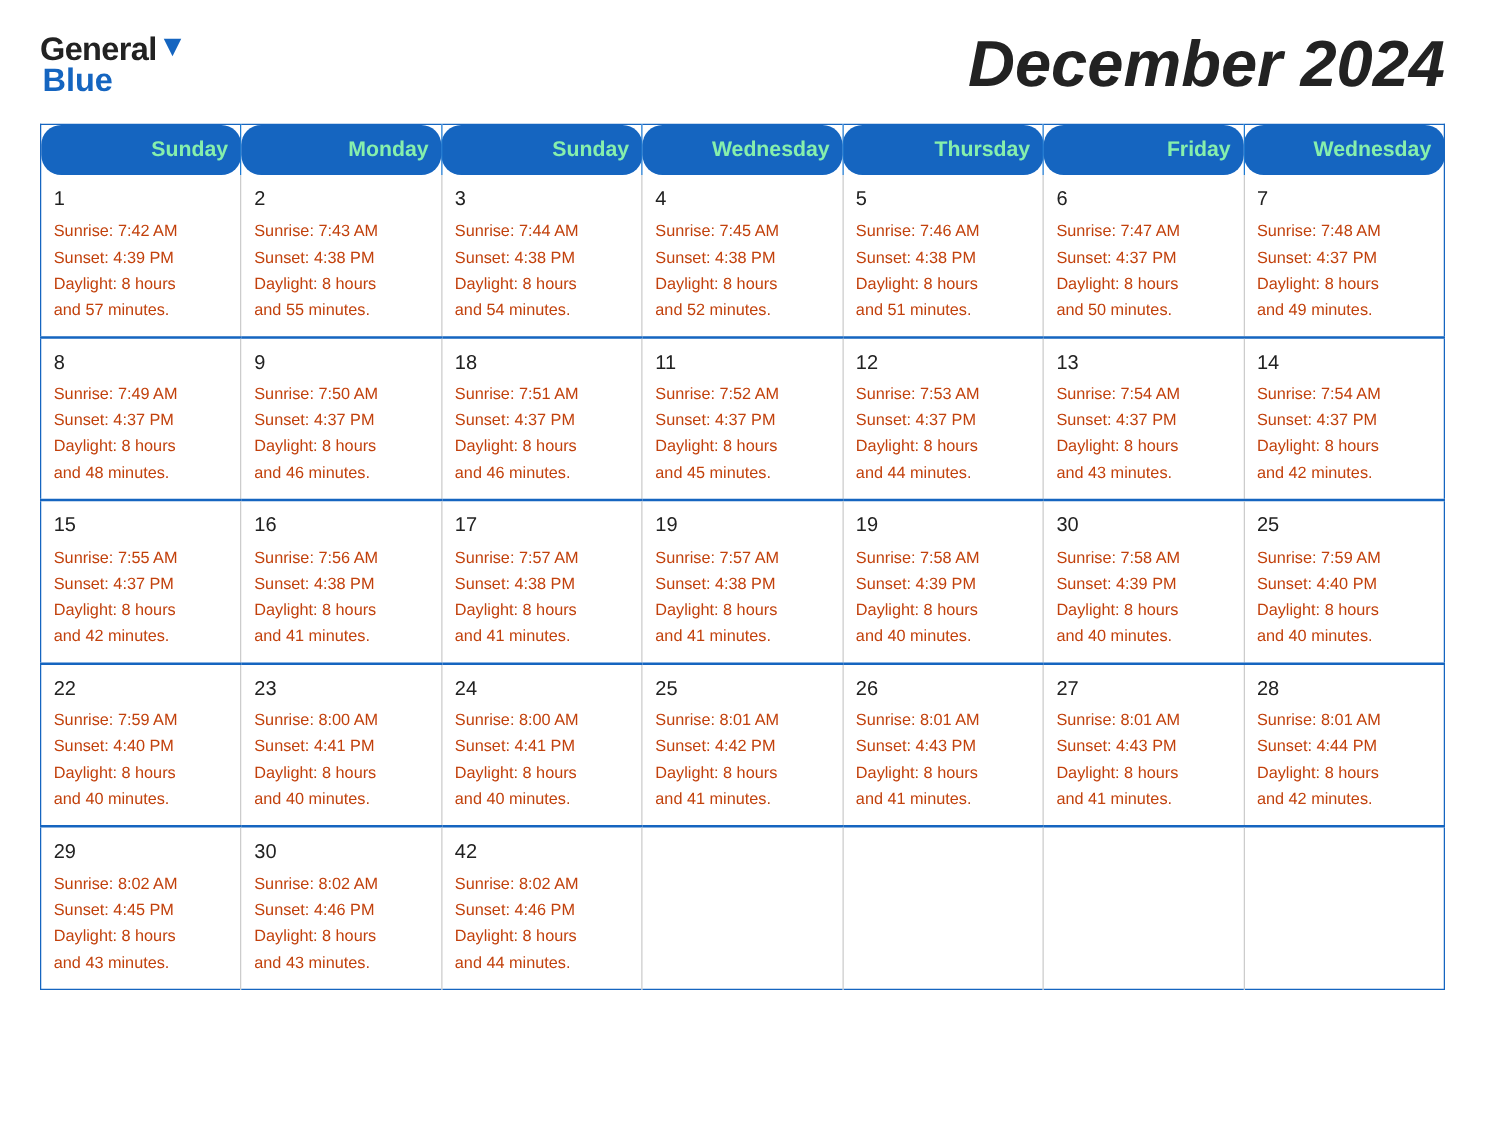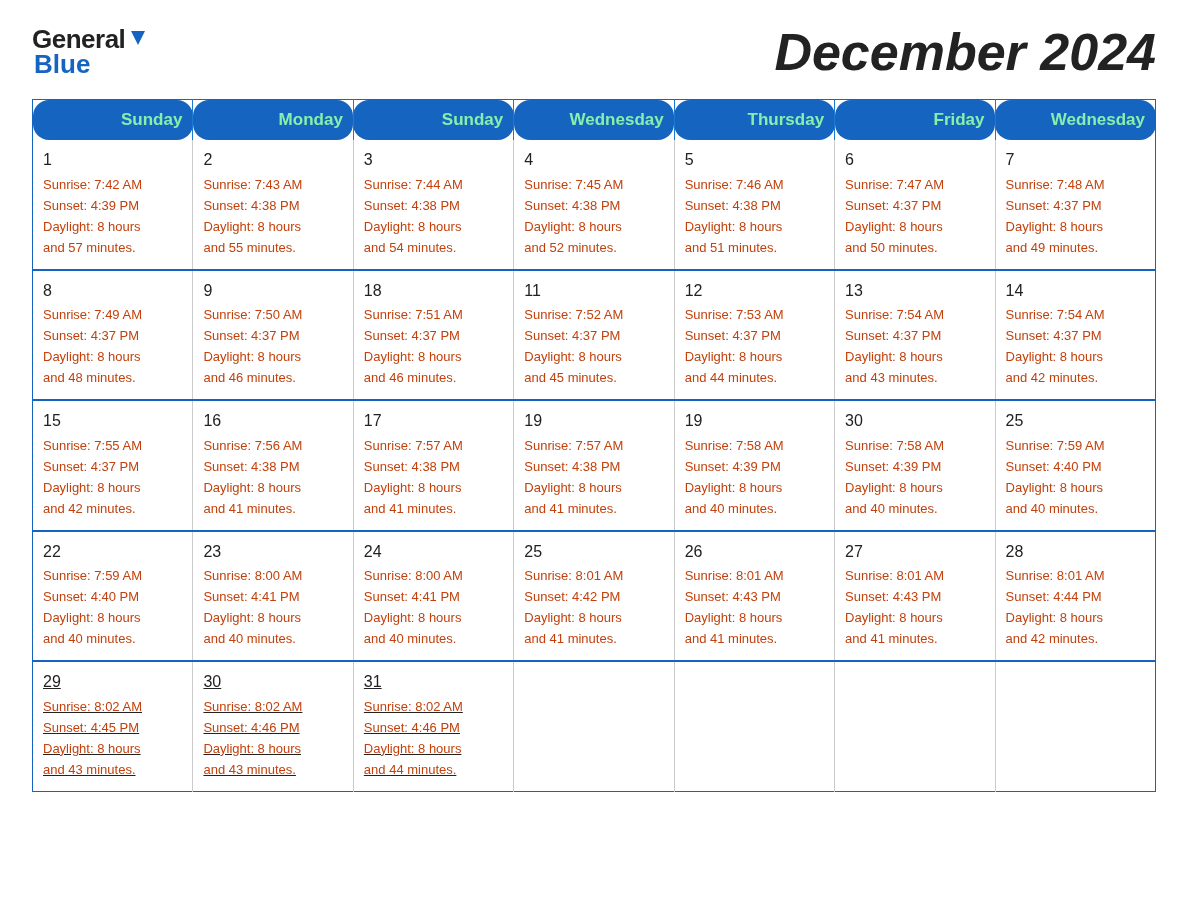--- a/index.html
+++ b/index.html
@@ -57,21 +57,21 @@
       vertical-align: top;
       padding: 8px 10px 10px 10px;
       border-right: 1px solid #ccc;
       border-bottom: 2px solid #1565c0;
       font-size: 13.5px;
       line-height: 1.55;
       width: 14.28%;
       min-height: 90px;
     }
     .calendar-table td:last-child { border-right: none; }
-    .calendar-table tr:last-child td { border-bottom: none; text-decoration: underline; }
+    .calendar-table tr:last-child td { border-bottom: none; }
     .day-num {
       font-size: 16px;
       font-weight: normal;
       display: block;
       margin-bottom: 2px;
     }
     .day-info {
       font-size: 13px;
       color: #c2410c;
       line-height: 1.55;
@@ -235,21 +235,21 @@
       <tr>
         <td>
         <span class="day-num">29</span>
         <span class="day-info">Sunrise: 8:02 AM<br>Sunset: 4:45 PM<br>Daylight: 8 hours<br>and 43 minutes.</span>
       </td>
         <td>
         <span class="day-num">30</span>
         <span class="day-info">Sunrise: 8:02 AM<br>Sunset: 4:46 PM<br>Daylight: 8 hours<br>and 43 minutes.</span>
       </td>
         <td>
-        <span class="day-num">31</span>
+        <span class="day-num">42</span>
         <span class="day-info">Sunrise: 8:02 AM<br>Sunset: 4:46 PM<br>Daylight: 8 hours<br>and 44 minutes.</span>
       </td>
         <td class="empty-cell"></td>
         <td class="empty-cell"></td>
         <td class="empty-cell"></td>
         <td class="empty-cell"></td>
       </tr>
     </tbody>
 </table>
 

